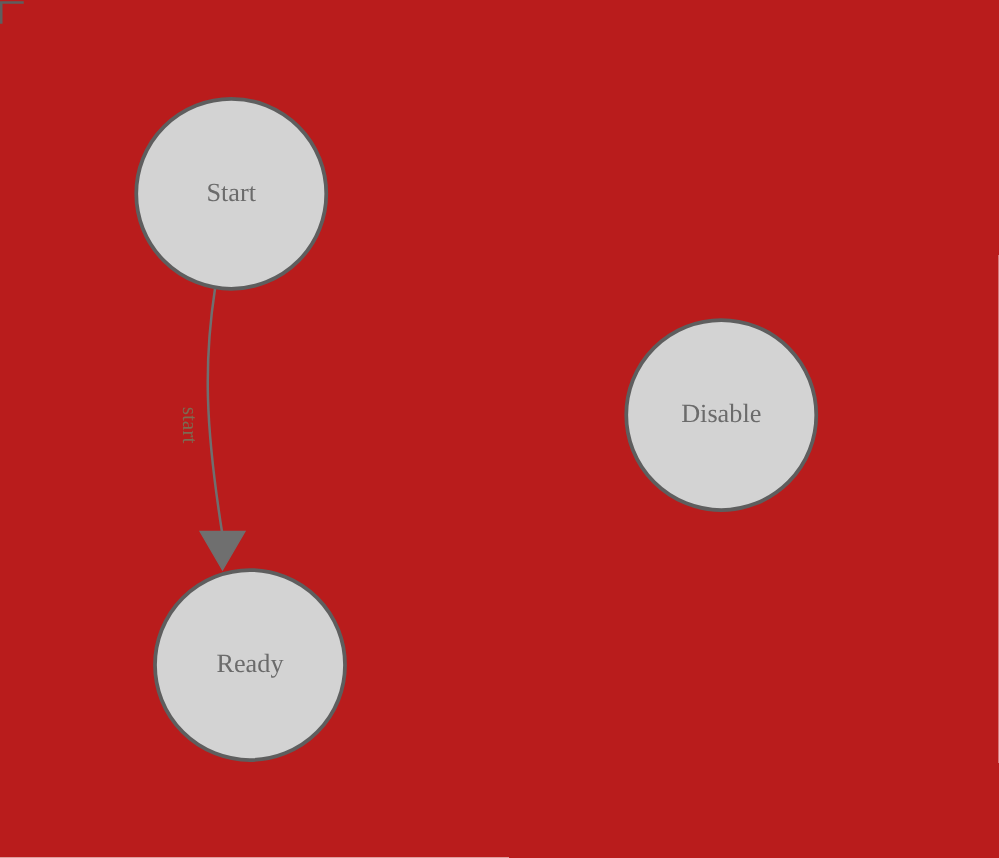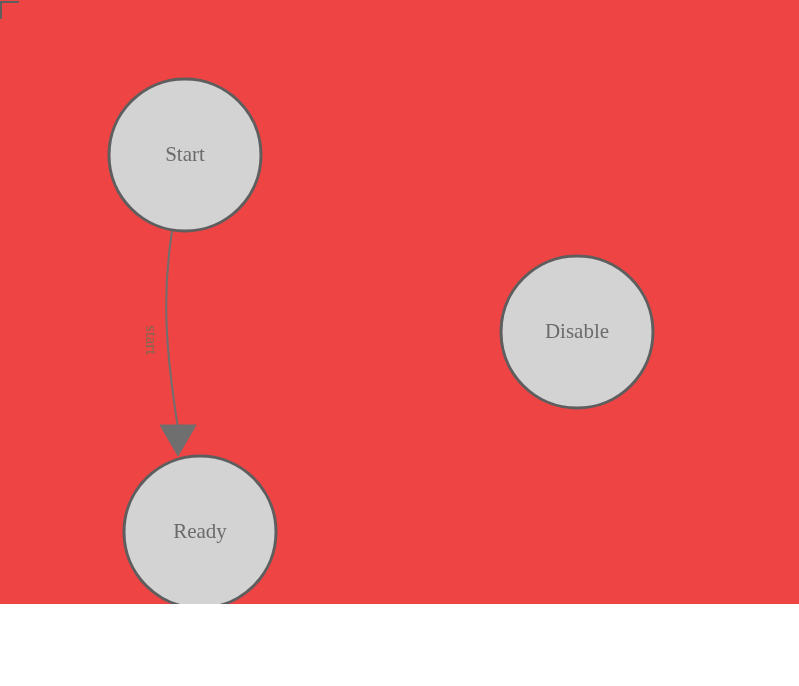--- a/index.html
+++ b/index.html
@@ -7,22 +7,22 @@
     margin: 0;
     padding: 0;
     background: #ffffff;
   }
   body {
     font-family: "Liberation Serif", serif;
   }
   #canvas {
     position: relative;
     width: 799px;
-    height: 604px;
-    background: #ef4444;
+    height: 686px;
+    background: #b91c1c;
     overflow: hidden;
   }
   #diagram-svg {
     position: absolute;
     left: 0;
     top: 0;
     width: 799px;
     height: 686px;
   }
   .node-circle {

